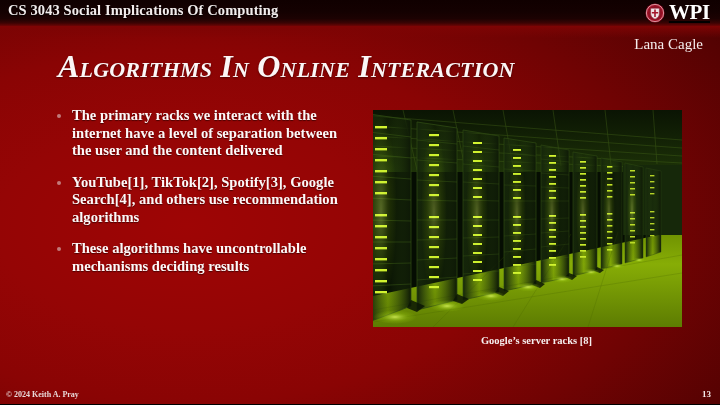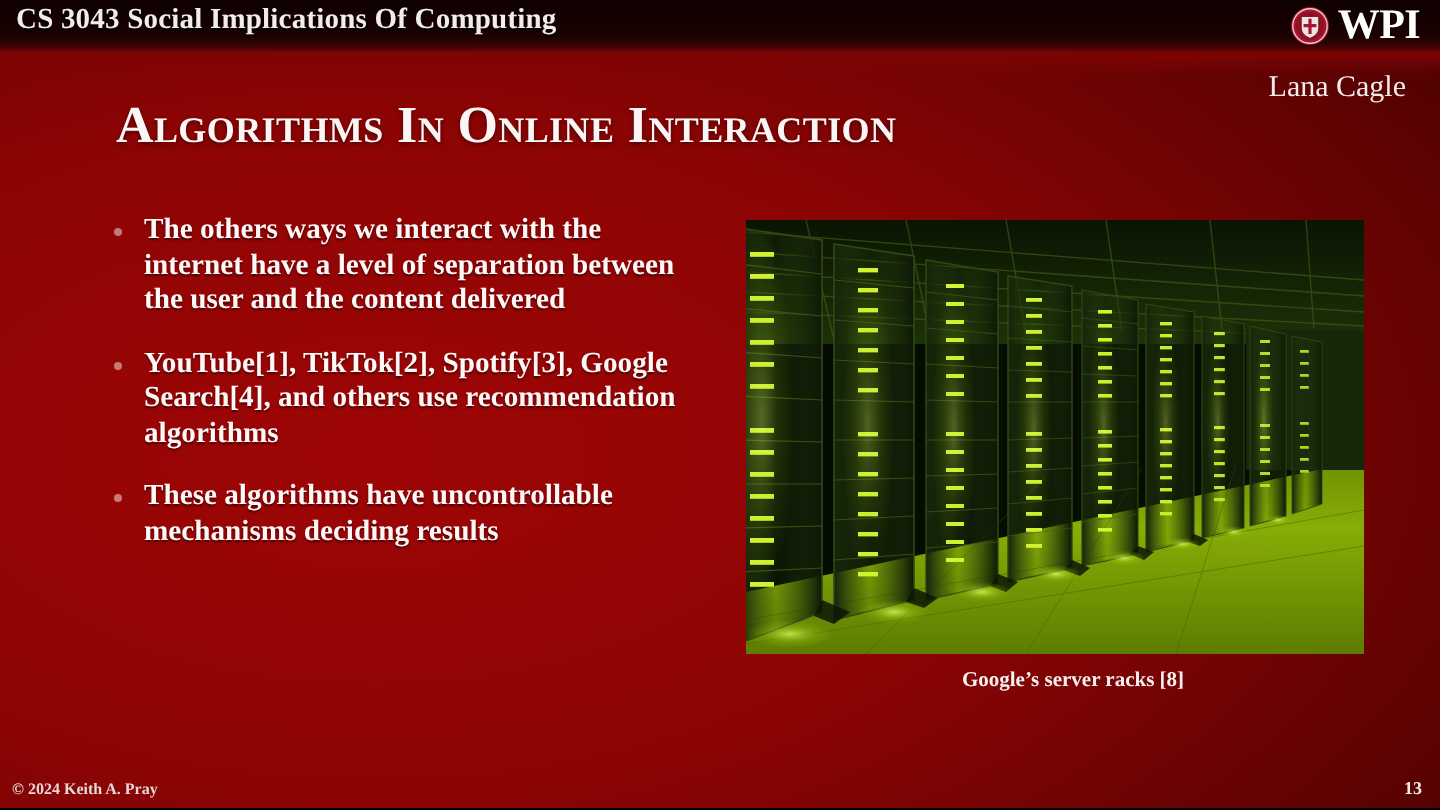--- a/index.html
+++ b/index.html
@@ -31,41 +31,42 @@
   }
   #header-title {
     position:absolute; left:8px; top:2px;
     font-size:14.5px; font-weight:bold; color:#f2ecec;
     letter-spacing:.1px; white-space:nowrap;
     text-shadow:0 1px 1px rgba(0,0,0,.9);
   }
   
   #wpi-logo {
     position:absolute; right:10px; top:2px;
-    display:flex; align-items:center; gap:4px;
+    display:flex; align-items:center; gap:4px;text-decoration:underline;
   }
   #wpi-seal { display:block; }
   #wpi-wordmark {
     font-size:21px; font-weight:bold; color:#ffffff;
     letter-spacing:-0.3px; line-height:1;
     font-family:"Liberation Serif", serif;
   }
   #author {
     position:absolute; right:17px; top:36px;
     font-size:15px; color:#f5eded;
     font-family:"Liberation Serif", serif;
   }
   
   #slide-title {
     position:absolute; left:58px; top:48px;
-    font-size:26px; color:#fbf6f6;
+    font-size:32px; color:#fbf6f6;
     font-family:"Liberation Serif", serif;
     letter-spacing:.2px; white-space:nowrap;
     font-variant:small-caps;
     text-shadow:0 1px 2px rgba(0,0,0,.45);
+    font-style:italic;
   }
   
   #bullet-list {
     position:absolute; left:52px; top:107px; width:300px;
     list-style:none;
   }
   .bullet-item {
     position:relative;
     padding-left:20px;
     margin-bottom:14px;
@@ -129,21 +130,21 @@
     <span id="wpi-wordmark">WPI</span>
   </div>
 
   <div id="author">Lana Cagle</div>
 
   <h1 id="slide-title">Algorithms In Online Interaction</h1>
 
   <ul id="bullet-list">
     <li class="bullet-item">
       <span class="bullet-dot"></span>
-      <span>The others ways we interact with the internet have a level of separation between the user and the content delivered</span>
+      <span>The primary racks we interact with the internet have a level of separation between the user and the content delivered</span>
     </li>
     <li class="bullet-item">
       <span class="bullet-dot"></span>
       <span>YouTube[1], TikTok[2], Spotify[3], Google Search[4], and others use recommendation algorithms</span>
     </li>
     <li class="bullet-item">
       <span class="bullet-dot"></span>
       <span>These algorithms have uncontrollable mechanisms deciding results</span>
     </li>
   </ul>

